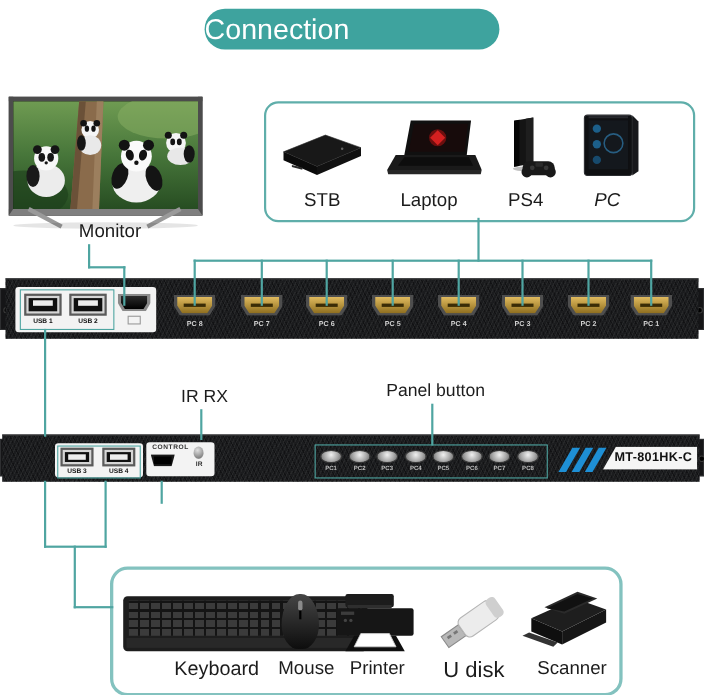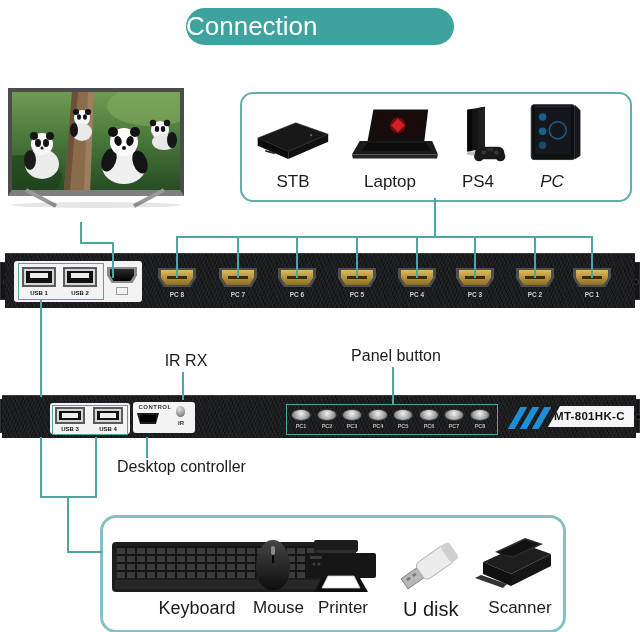--- a/index.html
+++ b/index.html
@@ -45,21 +45,21 @@
   .hdmi .slot{position:absolute;left:9px;right:9px;top:8px;height:3px;background:#3a2c06;}
   .hdmi.dark .shell{background:#8a8a8a;}
   .hdmi.dark .inner{background:linear-gradient(#2c2c2c,#000);}
   
   .pbtn{position:absolute;width:20px;height:12px;border-radius:50%;border:1px solid #3c3c3c;
      background:radial-gradient(circle at 50% 35%,#f0f0f0,#a8a8a8 55%,#606060);box-sizing:border-box;}
   
   .stripe{position:absolute;width:7px;height:22px;background:#1E8FD5;transform:skewX(-30deg);}
   .banner{position:absolute;left:548px;top:406px;width:86px;height:21px;background:#f5f5f5;
      clip-path:polygon(14% 0,100% 0,100% 100%,0 100%);color:#111;font-size:11.5px;font-weight:bold;
-     line-height:21px;padding-left:6px;box-sizing:border-box;letter-spacing:0.3px;}
+     line-height:21px;text-align:center;padding-left:6px;box-sizing:border-box;letter-spacing:0.3px;}
   
   .ir-bulb{position:absolute;width:9px;height:11px;border-radius:50% 50% 45% 45%;
      background:radial-gradient(circle at 40% 30%,#e0e0e0,#8a8a8a 70%,#5f5f5f);}
   
   .miniusb{position:absolute;width:22px;height:11px;background:#1a1a1a;
      clip-path:polygon(0 0,100% 0,86% 100%,14% 100%);}
   .miniusb i{position:absolute;inset:2px 3px;background:#000;display:block;}
   
   .keyboard{position:absolute;left:112px;top:542px;width:222px;height:50px;border-radius:4px;
      background:#1d1d1d;}
@@ -126,20 +126,21 @@
         <circle cx="155" cy="31" r="3.2" fill="#131313"></circle>
       <ellipse cx="145" cy="37" rx="2.2" ry="3" fill="#131313"></ellipse>
         <ellipse cx="151" cy="37" rx="2.2" ry="3" fill="#131313"></ellipse>
       <ellipse cx="152" cy="50" rx="12" ry="8" fill="#e8e8e8"></ellipse>
       <ellipse cx="160" cy="48" rx="5" ry="8" fill="#161616"></ellipse>
     </svg>
   </div>
   <div class="tv-foot" style="left:24px;top:196px;transform:rotate(28deg);"></div>
   <div class="tv-foot" style="left:132px;top:196px;transform:rotate(-28deg);"></div>
   <div class="tv-shadow"></div>
+  <div class="lbl" style="left:50px;top:200px;width:100px;">Monitor</div>
 
   <div class="group-box" style="left:240px;top:92px;width:388px;height:106px;"></div>
 
   <svg class="abs" style="left:252px;top:110px;" width="80" height="58" viewBox="0 0 84 58">
     <polygon points="6,28 46,12 80,24 38,42" fill="#181818" stroke="#2e2e2e" stroke-width="0.6"></polygon>
     <polygon points="6,28 38,42 38,50 6,36" fill="#0b0b0b"></polygon>
     <polygon points="38,42 80,24 80,32 38,50" fill="#111111"></polygon>
     <circle cx="62" cy="25" r="1.2" fill="#666"></circle>
     <rect x="14" y="37" width="10" height="2" fill="#2a2a2a" transform="skewY(14)"></rect>
   </svg>
@@ -328,21 +329,20 @@
   <div class="stripe" style="left:526px;top:407px;"></div>
   <div class="stripe" style="left:538px;top:407px;"></div>
   <div class="banner">MT-801HK-C</div>
 
   <div class="tl" style="left:40px;top:437px;width:2px;height:61px;"></div>
   <div class="tl" style="left:95px;top:437px;width:2px;height:61px;"></div>
   <div class="tl" style="left:40px;top:496px;width:57px;height:2px;"></div>
   <div class="tl" style="left:67px;top:496px;width:2px;height:57px;"></div>
   <div class="tl" style="left:67px;top:551px;width:36px;height:2px;"></div>
   <div class="tl" style="left:146px;top:437px;width:2px;height:21px;"></div>
-  <div class="lbl" style="left:117px;top:458px;font-size:16px;text-align:left;">Desktop controller</div>
 
   <div class="group-box" style="left:100px;top:515px;width:460px;height:112px;border-width:3px;border-color:#83C2BF;border-radius:16px;"></div>
 
   <div class="keyboard">
       <span class="keys" style="position:absolute;"></span>
       <span class="rest" style="position:absolute;"></span>
     </div>
   <div class="mouse">
       <span class="wheel" style="position:absolute;"></span>
       <span class="line" style="position:absolute;"></span>

